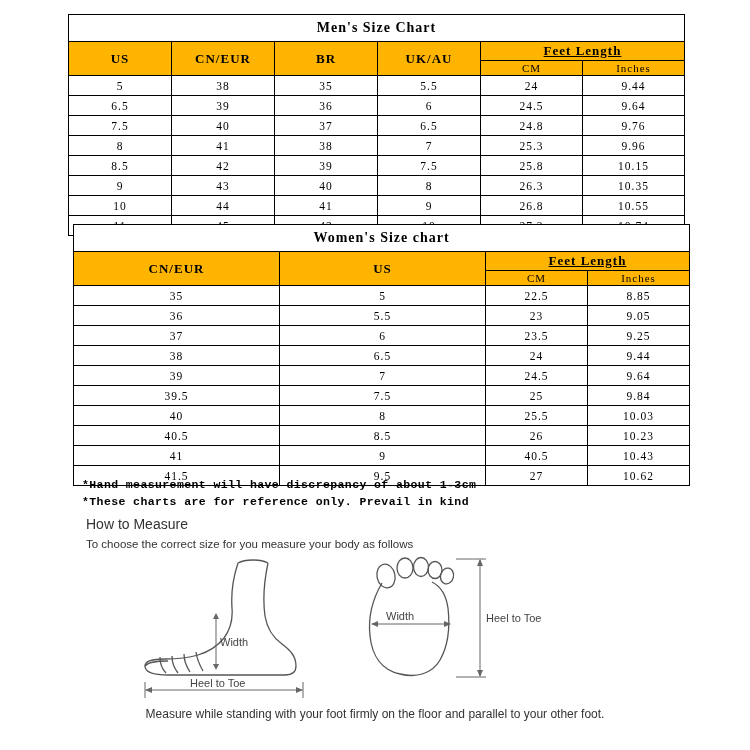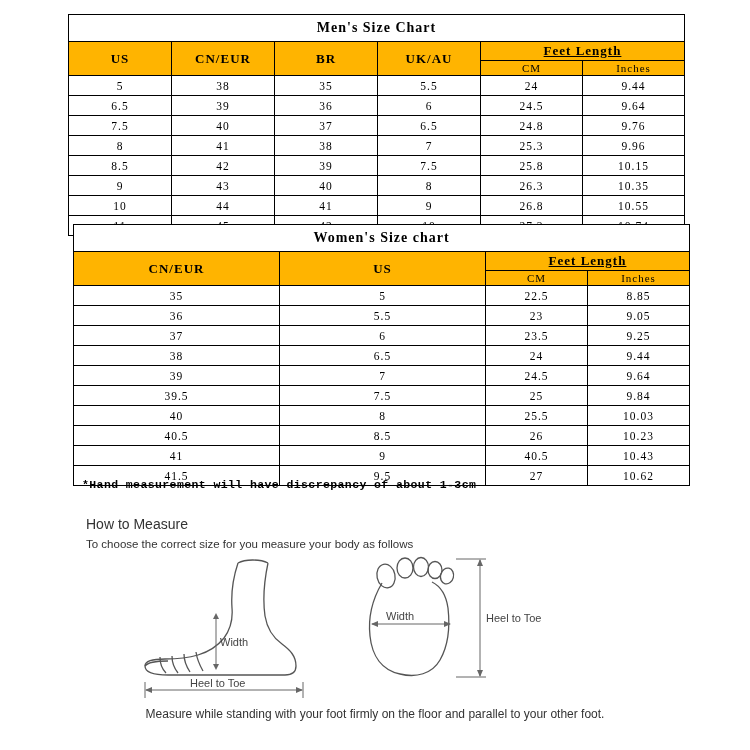--- a/index.html
+++ b/index.html
@@ -312,20 +312,21 @@
           <td class="cell">9.5</td>
           <td class="cell">27</td>
           <td class="cell">10.62</td>
         </tr>
       </tbody>
     </table>
   </div>
 
   <div class="notes">
     <div>*Hand measurement will have discrepancy of about 1-3cm</div>
+    <div>*These charts are for reference only. Prevail in kind</div>
   </div>
 
   <div class="howto-title">How to Measure</div>
   <div class="howto-sub">To choose the correct size for you measure your body as follows</div>
 
   <svg id="diagram" width="510" height="150" viewBox="0 0 510 150">
 
     <g fill="none" stroke="#555" stroke-width="1.3">
       <path d="M118 7 C113 22 111 38 112 52 C113 64 110 74 104 82 C96 92 88 96 78 99 C68 102 58 103 45 103 C32 103 25 105 25 110 C25 116 33 119 48 119 L165 119 C172 119 176 116 176 110 C176 100 170 94 162 88 C152 81 147 72 145 60 C143 46 144 26 148 7"></path>
       <path d="M25 110 C28 106 36 105 48 105"></path>

